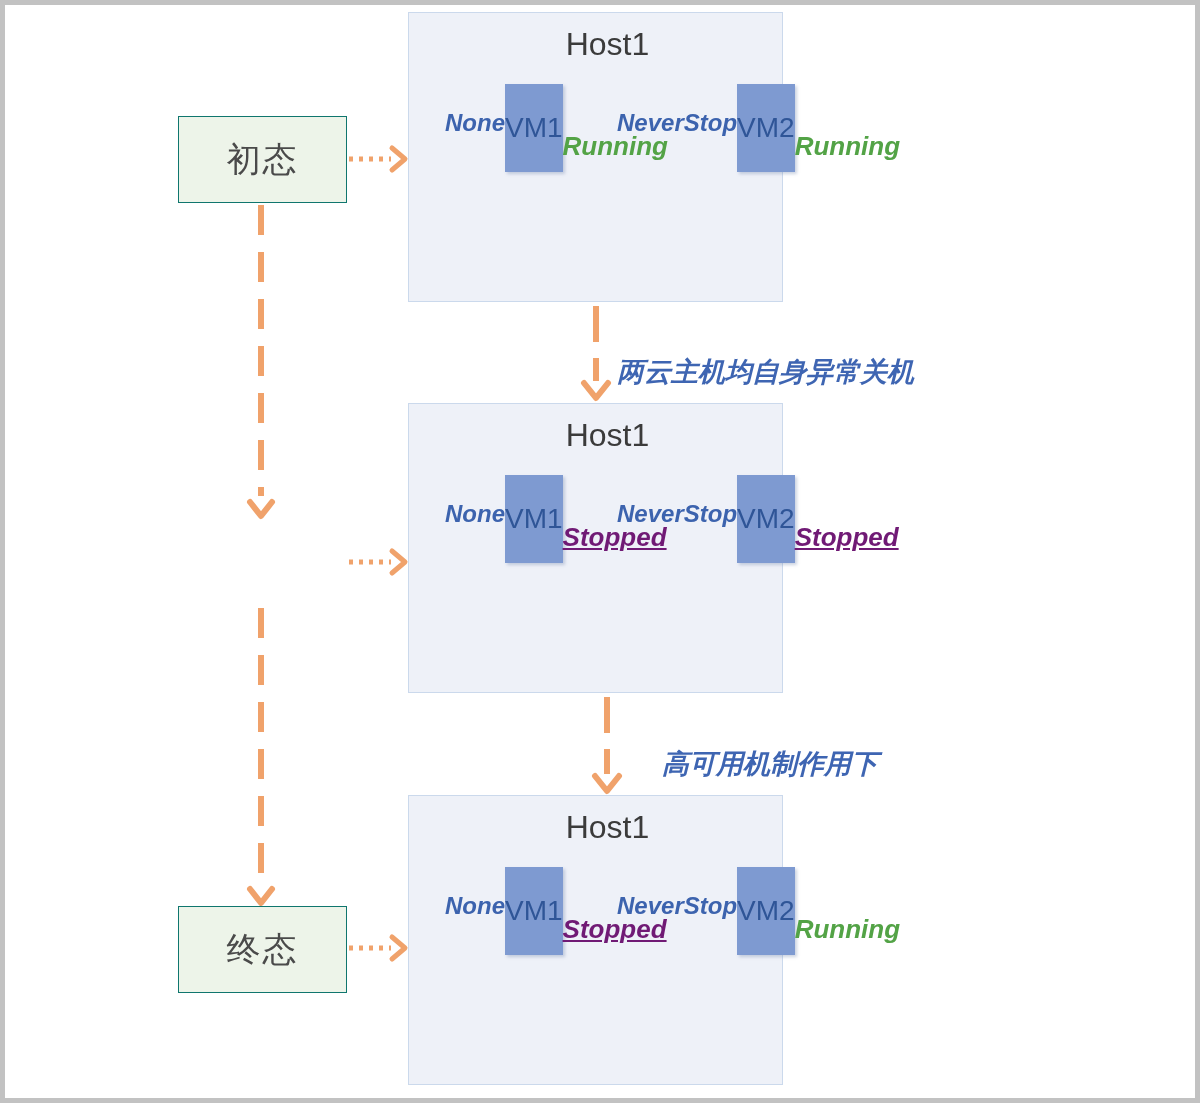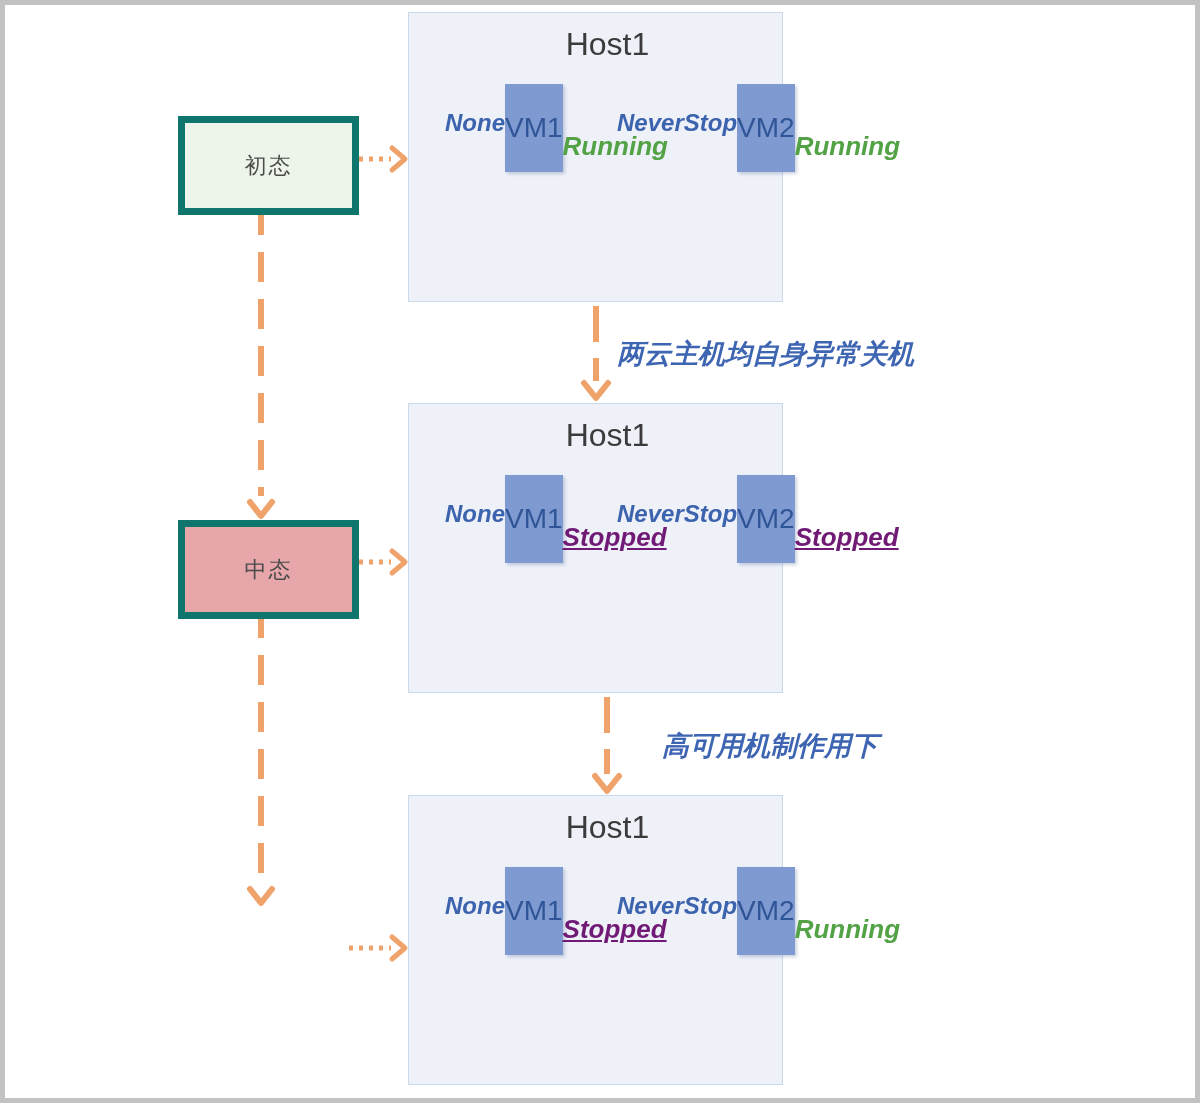--- a/index.html
+++ b/index.html
@@ -18,23 +18,23 @@
   }
   .arrows-layer {
     position:absolute; left:0; top:0;
     width:1200px; height:1103px;
     z-index:1;
   }
   
   .state-box {
     position:absolute;
     left:178px; width:167px; height:85px;
-    border:7px solid #0f766e;
+    border:1px solid #0f766e;
     display:flex; align-items:center; justify-content:center;
-    font-size:22px; color:#4a4a4a;
+    font-size:34px; color:#4a4a4a;
     letter-spacing:2px;
     z-index:2;
   }
   .state-box.green { background:#edf4e9; }
   .state-box.pink  { background:#e6a6aa; }
   
   .host {
     position:absolute;
     left:408px; width:375px; height:290px;
     background:#eef1f8;
@@ -88,20 +88,21 @@
   .status.red   { color:#701a75;text-decoration:underline; }
   
   .trans-label {
     position:absolute;
     font-style:italic;
     font-weight:700;
     font-size:27px;
     color:#3e65b2;
     white-space:nowrap;
     z-index:2;
+    margin-top:18px;
   }
   .trans-label.t1 { left:617px; top:336px; }
   .trans-label.t2 { left:662px; top:728px; }
 </style>
 </head>
 <body>
 
 <div class="stage">
 
   <svg class="arrows-layer" width="1200" height="1103" viewBox="0 0 1200 1103" fill="none" stroke="#F0A26B">
@@ -134,22 +135,22 @@
     </g>
     <g>
       <line x1="607" y1="697" x2="607" y2="774" stroke-width="6" stroke-dasharray="36 16"></line>
       <polyline points="595,776 607,791 619,776" stroke-width="6" stroke-linecap="round" stroke-linejoin="round"></polyline>
     </g>
   </svg>
 
   <div class="state-box green" style="top:116px">
     <span>初态</span>
   </div>
-  <div class="state-box pink" style="top:520px">
-    <span>中态</span>
+  <div class="state-box green" style="top:906px">
+    <span>终态</span>
   </div>
 
   <div class="host" style="top:12px">
     <div class="host-title">Host1</div>
     <div class="vm-row">
       <div class="vm-col">
         <div class="policy">None</div>
         <div class="vm-tile">VM1</div>
         <div class="status green">Running</div>
       </div>

